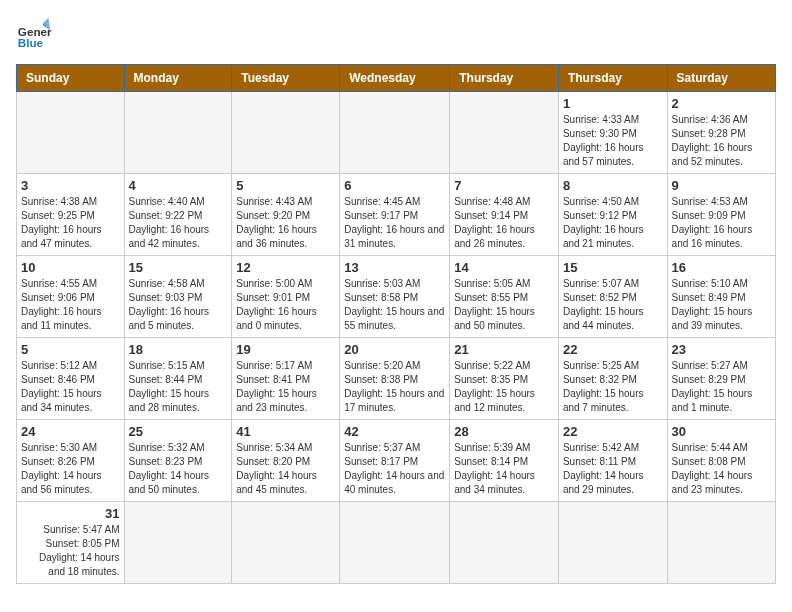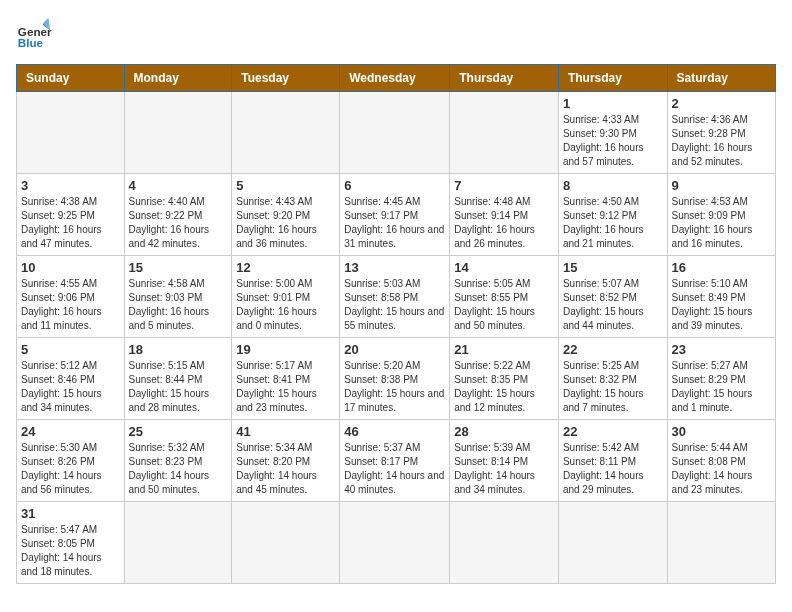--- a/index.html
+++ b/index.html
@@ -69,20 +69,21 @@
       display: block;
       margin-bottom: 2px;
     }
     .day-info {
       color: #333;
       font-size: 10px;
       line-height: 1.4;
     }
     .last-row td {
       height: 70px;
+      text-align: right;
     }
   </style>
 </head>
 <body>
 
 <div class="header">
   <div class="logo">
     <svg class="logo-icon" viewBox="0 0 40 40">
       <text x="2" y="22" font-size="13" font-weight="bold" fill="#333">General</text>
       <text x="2" y="34" font-size="13" font-weight="bold" fill="#1a7abf">Blue</text>
@@ -221,21 +222,21 @@
         </td>
         <td>
           <span class="day-num">25</span>
           <div class="day-info">Sunrise: 5:32 AM<br>Sunset: 8:23 PM<br>Daylight: 14 hours and 50 minutes.</div>
         </td>
         <td>
           <span class="day-num">41</span>
           <div class="day-info">Sunrise: 5:34 AM<br>Sunset: 8:20 PM<br>Daylight: 14 hours and 45 minutes.</div>
         </td>
         <td>
-          <span class="day-num">46</span>
+          <span class="day-num">42</span>
           <div class="day-info">Sunrise: 5:37 AM<br>Sunset: 8:17 PM<br>Daylight: 14 hours and 40 minutes.</div>
         </td>
         <td>
           <span class="day-num">28</span>
           <div class="day-info">Sunrise: 5:39 AM<br>Sunset: 8:14 PM<br>Daylight: 14 hours and 34 minutes.</div>
         </td>
         <td>
           <span class="day-num">22</span>
           <div class="day-info">Sunrise: 5:42 AM<br>Sunset: 8:11 PM<br>Daylight: 14 hours and 29 minutes.</div>
         </td>

